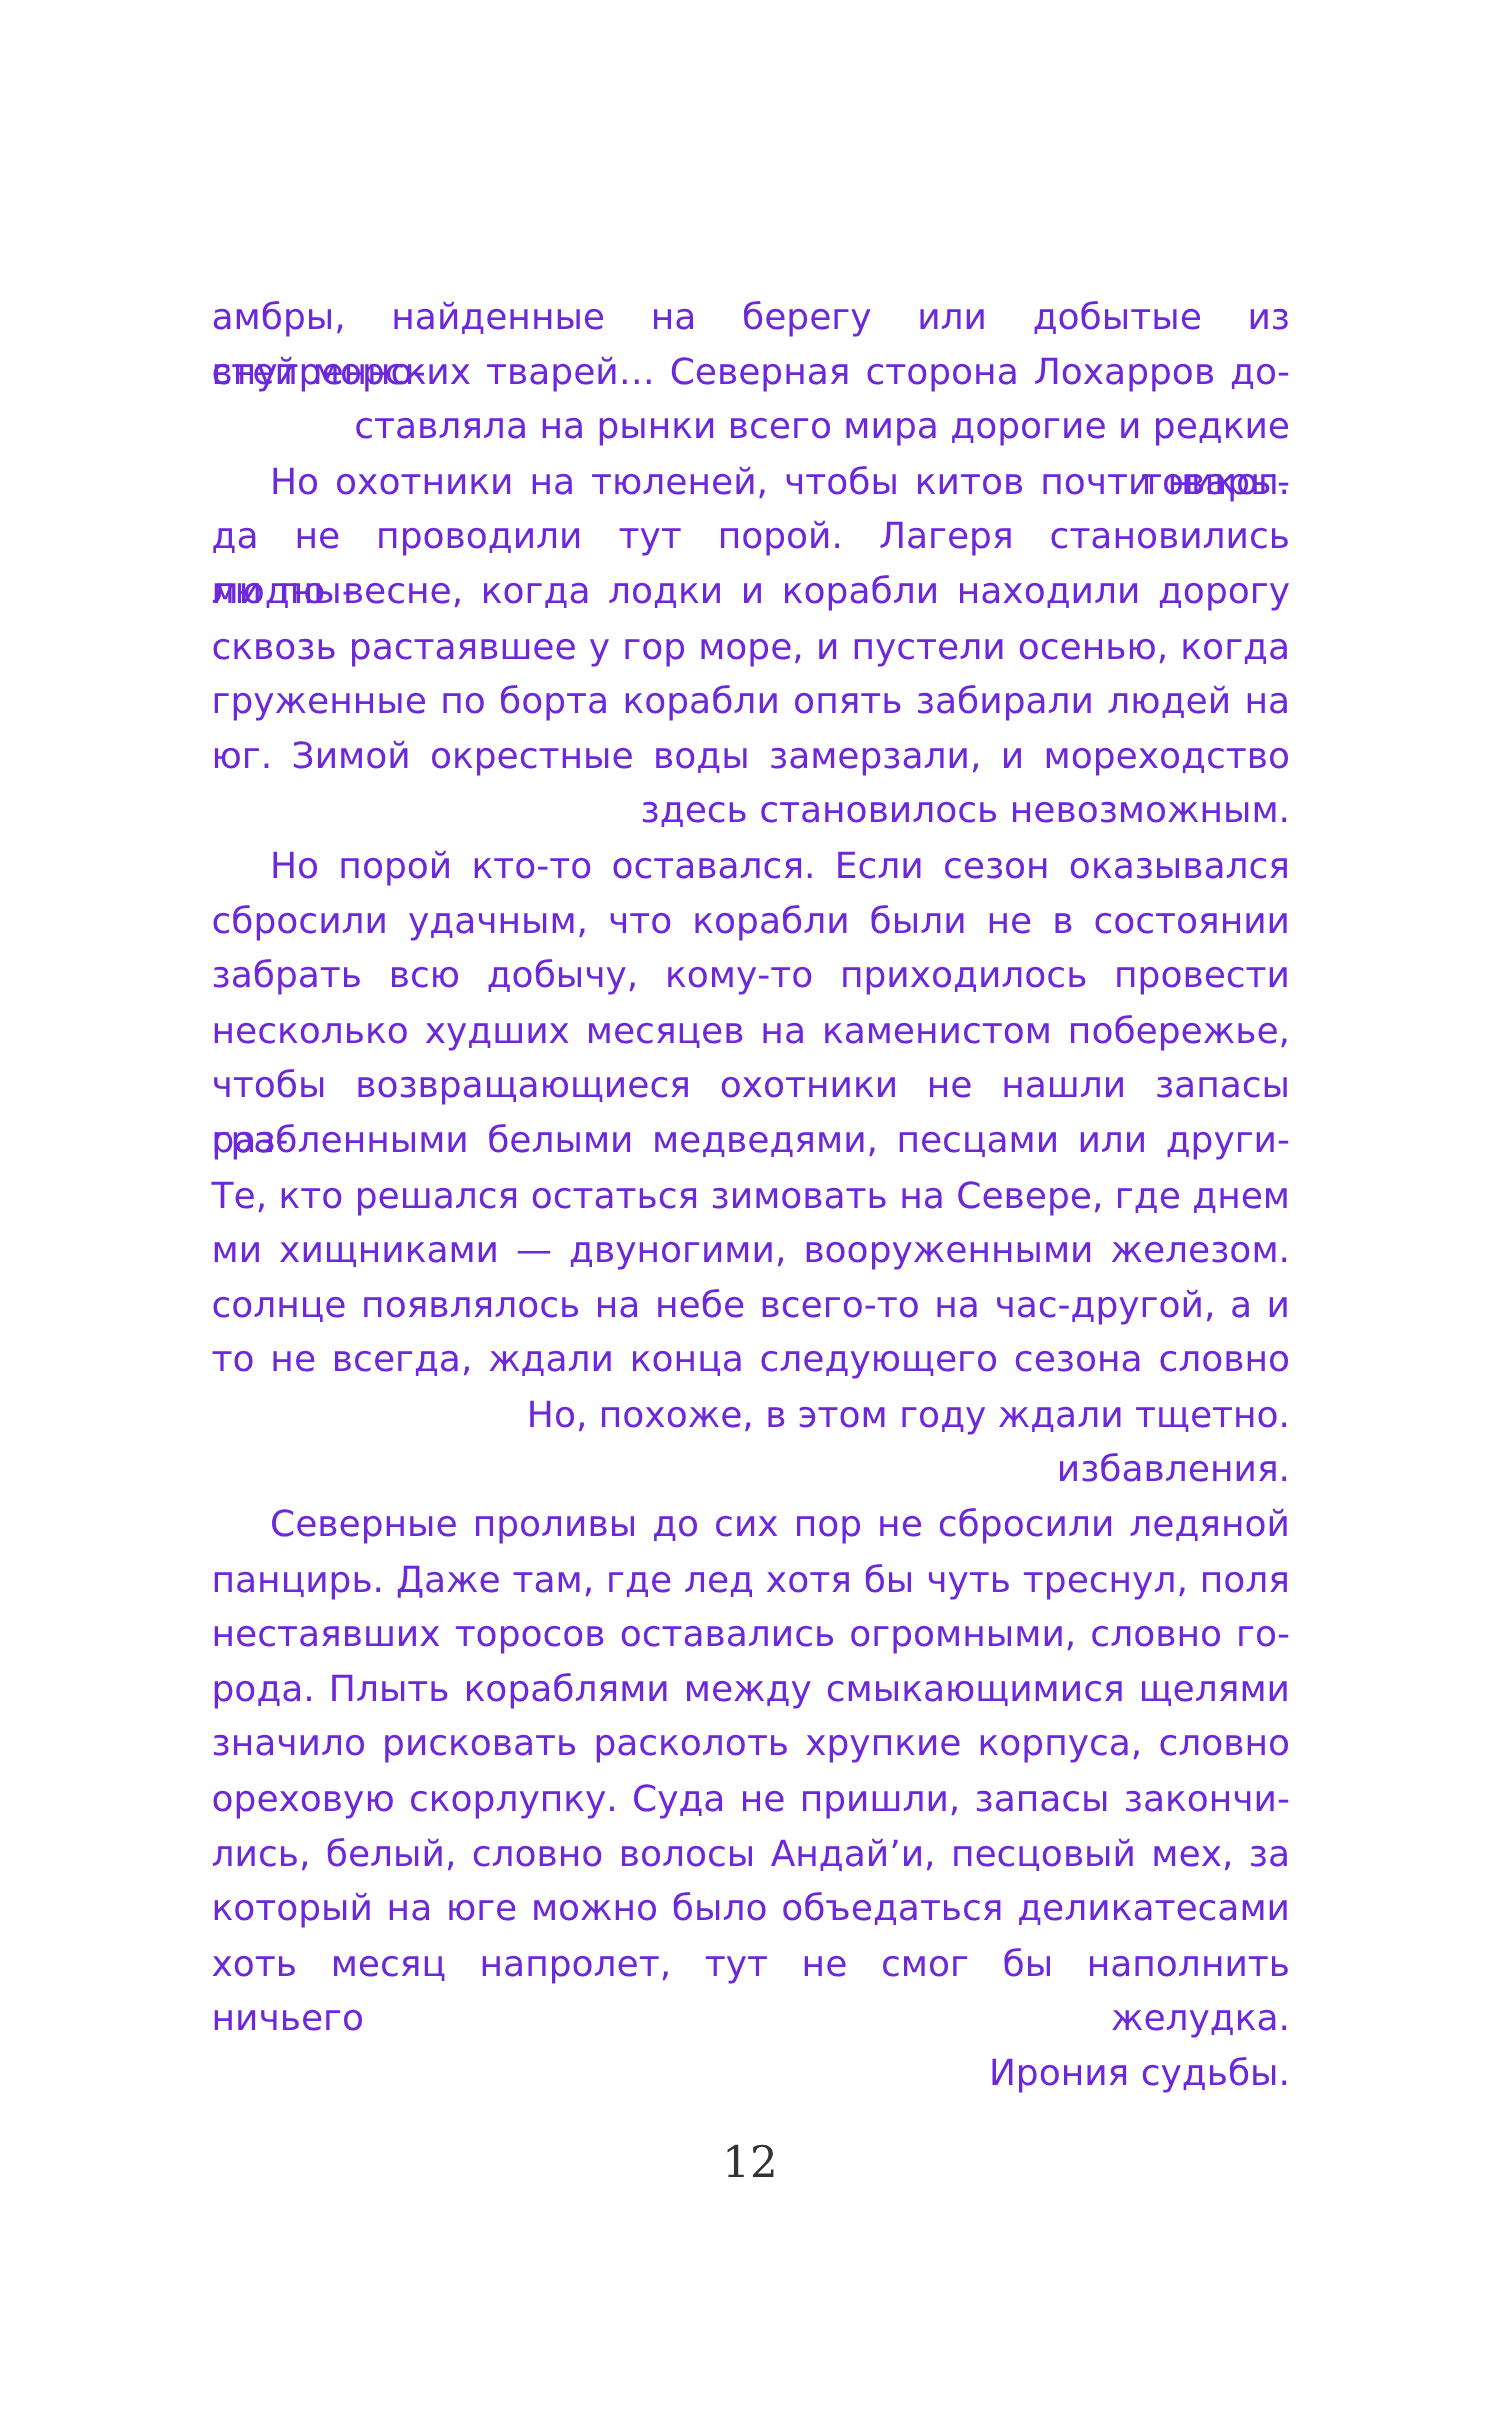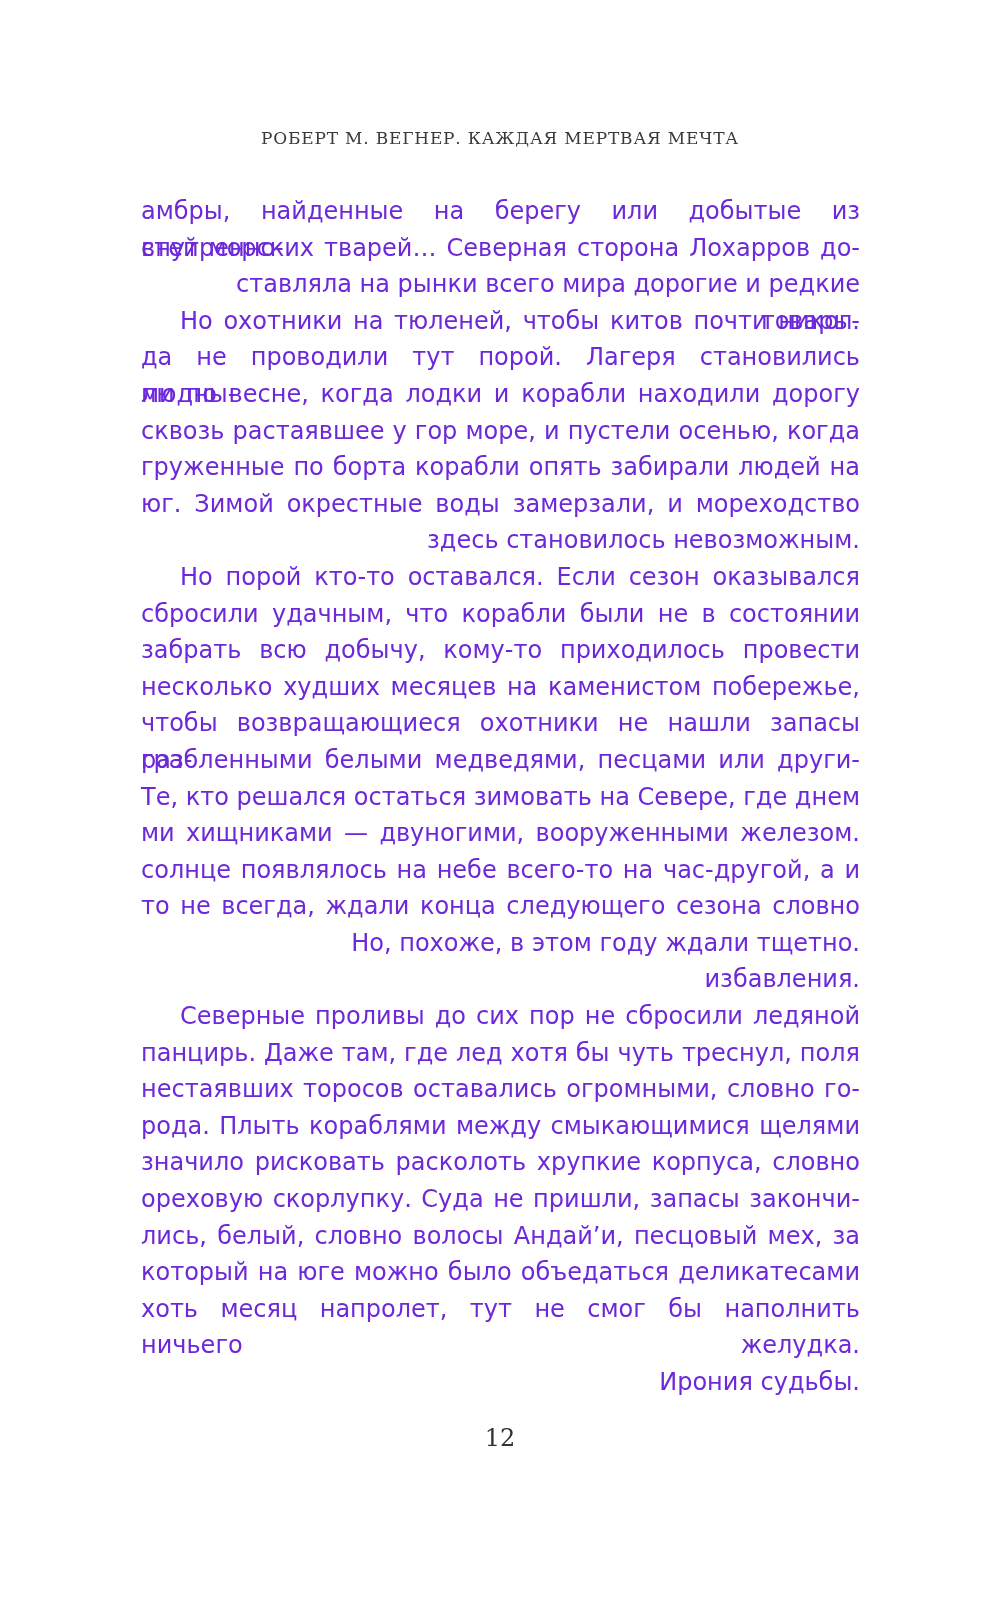--- a/index.html
+++ b/index.html
@@ -48,29 +48,28 @@
   .line.indent {
     text-indent: 39px;
   }
   .page-number {
     position: absolute;
     top: 1424px;
     left: 0;
     width: 100%;
     text-align: center;
     font-family: "DejaVu Serif", "Liberation Serif", serif;
-    font-size: 24px;
+    font-size: 29px;
     color: #333333;
   }
 </style>
 </head>
 <body>
 
 <div class="book-page">
-  <div class="running-header">РОБЕРТ М. ВЕГНЕР. КАЖДАЯ МЕРТВАЯ МЕЧТА</div>
 
   <div class="text-block">
       <div class="line just">амбры, найденные на берегу или добытые из внутренно-</div>
       <div class="line just">стей морских тварей… Северная сторона Лохарров до-</div>
       <div class="line lastline">ставляла на рынки всего мира дорогие и редкие товары.</div>
       <div class="line just indent">Но охотники на тюленей, чтобы китов почти никог-</div>
       <div class="line just">да не проводили тут порой. Лагеря становились людны-</div>
       <div class="line just">ми по весне, когда лодки и корабли находили дорогу</div>
       <div class="line just">сквозь растаявшее у гор море, и пустели осенью, когда</div>
       <div class="line just">груженные по борта корабли опять забирали людей на</div>

